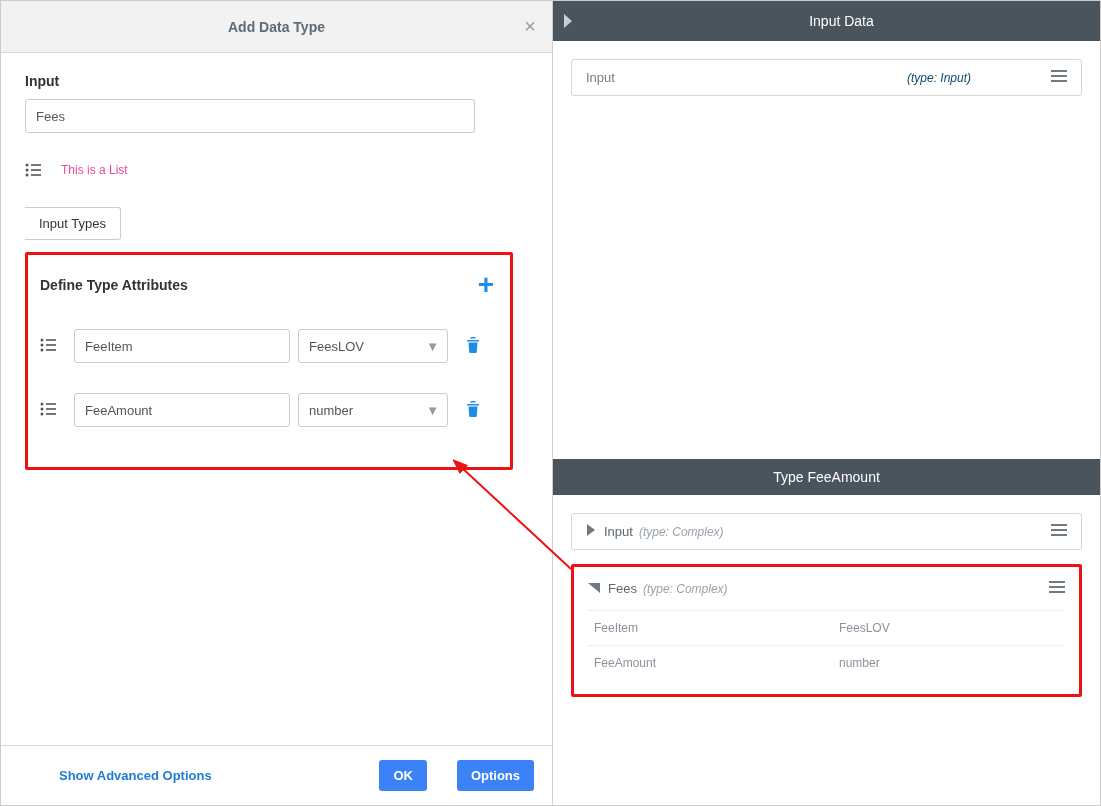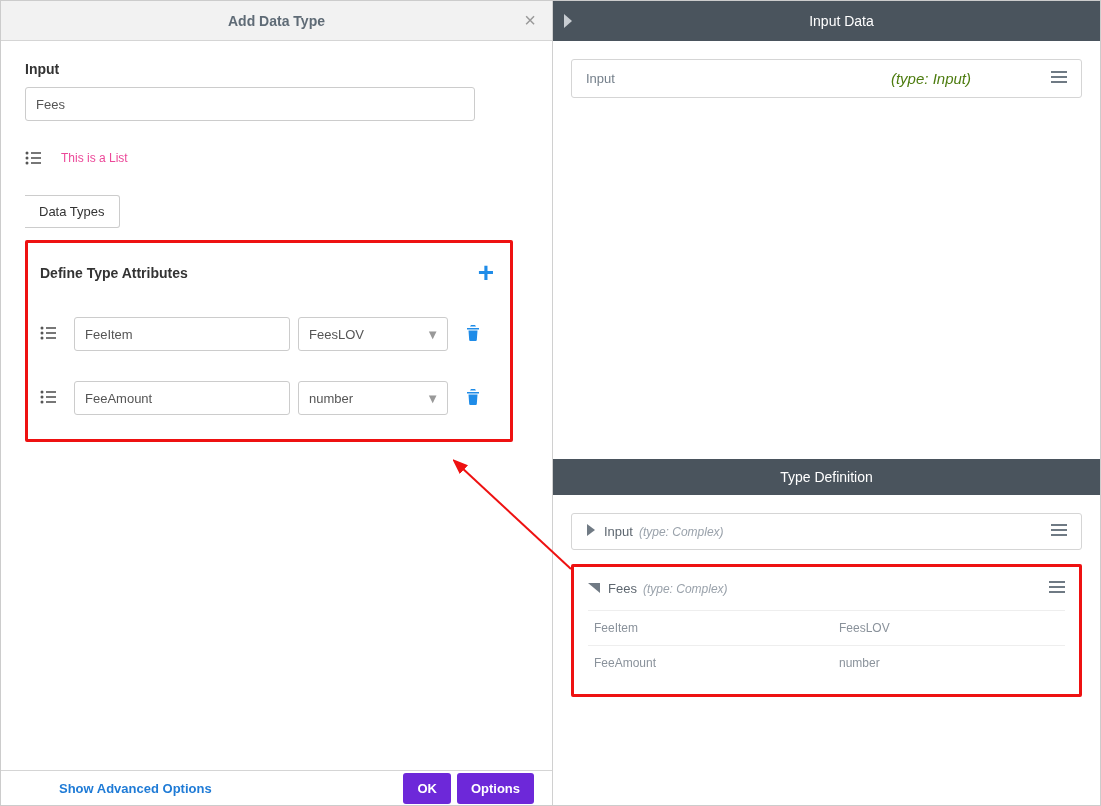--- a/index.html
+++ b/index.html
@@ -2,67 +2,67 @@
 <html><head>
 <meta charset="utf-8">
 <style>
 * { box-sizing: border-box; margin: 0; padding: 0; }
 body { font-family: "Helvetica Neue", Arial, sans-serif; font-size: 13px; color: #333; background: #fff; }
 .app { display: flex; width: 1101px; height: 806px; border: 1px solid #ccc; }
 .left-panel { width: 552px; display: flex; flex-direction: column; border-right: 1px solid #d0d0d0; background: #fff; }
 .right-panel { flex: 1; display: flex; flex-direction: column; background: #fff; }
 
 
-.modal-header { background: #f2f2f2; border-bottom: 1px solid #d5d5d5; height: 40px; display: flex; align-items: center; position: relative; }
+.modal-header { background: #f2f2f2; border-bottom: 1px solid #d5d5d5; height: 52px; display: flex; align-items: center; position: relative; }
 .modal-title { flex: 1; text-align: center; color: #5f6b76; font-weight: bold; font-size: 14px; }
 .modal-close { position: absolute; right: 10px; color: #999; font-size: 20px; cursor: pointer; padding: 0 6px; }
 
 .modal-body { padding: 20px 24px 10px 24px; flex: 1; overflow: auto; }
 .field-label { font-weight: bold; color: #333; font-size: 14px; margin-bottom: 10px; display: block; }
 .text-input { width: 450px; height: 34px; border: 1px solid #ccc; border-radius: 3px; padding: 0 10px; font-size: 13px; color: #555; }
 
 .list-row { display: flex; align-items: center; margin-top: 30px; margin-bottom: 30px; }
 .list-icon { width: 16px; height: 14px; display: inline-block; margin-right: 20px; }
 .list-text { font-size: 12px; color: #ec4899; }
 
 .tabs { display: flex; margin-bottom: 12px; }
 .tab { padding: 8px 14px; font-size: 13px; border: 1px solid #ccc; cursor: pointer; background: #fff; color: #333; }
 .tab.active { background: #1f8ce8; border-color: #1f8ce8; color: #fff; }
 .tab:first-child { border-radius: 3px 0 0 3px; }
 .tab:last-child { border-radius: 0 3px 3px 0; border-left: none; }
 
-.define-box { border: 3px solid #e11; border-radius: 2px; padding: 16px 16px 24px 12px; width: 488px; position: relative; }
+.define-box { border: 3px solid #e11; border-radius: 2px; padding: 16px 16px 40px 12px; width: 488px; position: relative; }
 .define-head { display: flex; align-items: center; justify-content: space-between; margin-bottom: 30px; }
 .define-title { font-weight: bold; color: #333; font-size: 14px; }
 .plus-icon { color: #1f8ce8; font-size: 28px; font-weight: bold; cursor: pointer; line-height: 1; }
 
 .attr-row { display: flex; align-items: center; margin-bottom: 30px; }
 .attr-row:last-child { margin-bottom: 0; }
 .attr-icon { width: 16px; margin-right: 18px; flex-shrink: 0; }
 .attr-name { width: 216px; height: 34px; border: 1px solid #ccc; border-radius: 3px; padding: 0 10px; font-size: 13px; color: #555; margin-right: 8px; }
 .attr-sel { width: 150px; height: 34px; border: 1px solid #ccc; border-radius: 3px; position: relative; display: flex; align-items: center; padding: 0 10px; font-size: 13px; color: #555; cursor: pointer; margin-right: 18px; background:#fff; }
 .attr-sel .chev { position: absolute; right: 8px; color: #999; }
 .trash-icon { color: #1f8ce8; cursor: pointer; }
 
 
-.modal-footer { border-top: 1px solid #d5d5d5; height: 35px; display: flex; align-items: center; padding: 0 18px; }
+.modal-footer { border-top: 1px solid #d5d5d5; height: 60px; display: flex; align-items: center; padding: 0 18px; gap: 24px; }
 .adv-link { color: #1f7bd6; font-weight: bold; font-size: 13px; cursor: pointer; margin-left: 40px; }
 .footer-spacer { flex: 1; }
 .btn { border: none; border-radius: 3px; padding: 8px 14px; font-size: 13px; cursor: pointer; margin-left: 6px; }
-.btn-primary { background: #6d28d9; color: #fff; font-weight: bold; text-align: center; }
+.btn-primary { background: #3b82f6; color: #fff; font-weight: bold; text-align: center; }
 
 
 .r-header { background: #4a545d; color: #fff; height: 40px; display: flex; align-items: center; position: relative; }
 .r-header .expander { width: 30px; display: flex; align-items: center; justify-content: center; cursor: pointer; color: #c8cdd2; }
 .r-title { flex: 1; text-align: center; font-size: 14px; }
 .r-body { padding: 18px; flex: 1; overflow: auto; }
 .r-card { border: 1px solid #d5d5d5; border-radius: 3px; padding: 10px 14px; display: flex; align-items: center; color: #747f8a; font-size: 13px; }
 .r-card .name { font-weight: normal; }
 .r-card .spacer { flex:1; }
-.r-card .type-hint { font-style: italic; color: #4d7c0f; font-size: 15px; margin-left: 0; }
+.r-card .type-hint { font-style: italic; color: #0c4a6e; font-size: 12px; margin-left: 0; }
 .menu-lines { color: #6f7a84; cursor: pointer; }
 
 .r-bottom { display: flex; flex-direction: column; }
 .r-sub { background: #4a545d; color: #fff; height: 36px; display: flex; align-items: center; justify-content: center; font-size: 14px; }
 .type-list { padding: 18px; }
 .type-row { border: 1px solid #d5d5d5; border-radius: 3px; padding: 10px 14px; display: flex; align-items: center; color: #747f8a; font-size: 13px; margin-bottom: 14px; position:relative; }
 .type-row .tri { margin-right: 8px; color: #707a84; cursor:pointer; }
 .type-row .name2 { color: #5e6770; }
 .type-row .hint { font-style: italic; color: #9aa2ab; font-size: 12px; margin-left: 6px; white-space: nowrap; overflow: hidden; text-overflow: ellipsis; flex:1; }
 .type-row .menu-lines { margin-left: 8px; }
@@ -109,21 +109,21 @@
             <circle cx="2" cy="7" r="1.5"></circle>
               <line x1="6" y1="7" x2="16" y2="7"></line>
             <circle cx="2" cy="12" r="1.5"></circle>
               <line x1="6" y1="12" x2="16" y2="12"></line>
           </svg>
         </span>
         <span class="list-text">This is a List</span>
       </div>
 
       <div class="tabs">
-        <div class="tab">Data Types</div>
+        <div class="tab">Input Types</div>
       </div>
 
       <div class="define-box">
         <div class="define-head">
           <span class="define-title">Define Type Attributes</span>
           <span class="plus-icon">+</span>
         </div>
 
         <div class="attr-row">
           <span class="attr-icon">
@@ -203,21 +203,21 @@
                 <line x1="0" y1="6" x2="16" y2="6"></line>
                 <line x1="0" y1="11" x2="16" y2="11"></line>
               </svg>
           </span>
         </div>
       </div>
     </div>
 
     <div class="r-bottom">
       <div class="r-sub">
-        <span>Type Definition</span>
+        <span>Type FeeAmount</span>
       </div>
       <div class="type-list">
 
         <div class="type-row">
           <span class="tri">
             <svg width="10" height="12" viewBox="0 0 10 12">
                 <path fill="#707a84" d="M1 0 L9 6 L1 12 z"></path>
               </svg>
           </span>
           <span class="name2">Input</span>

